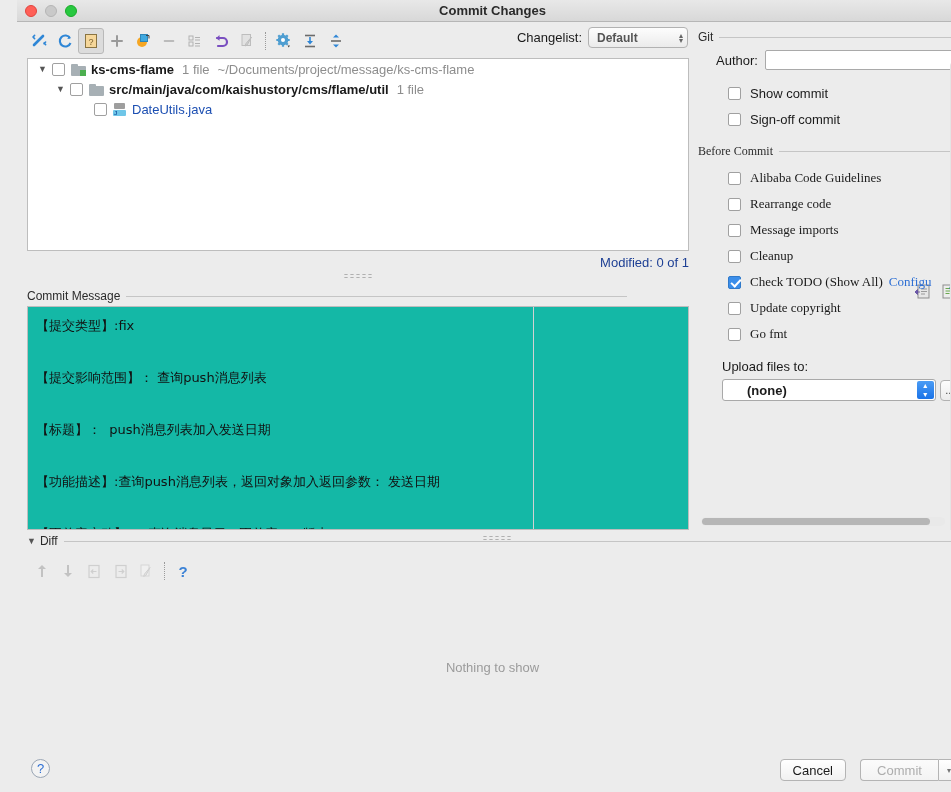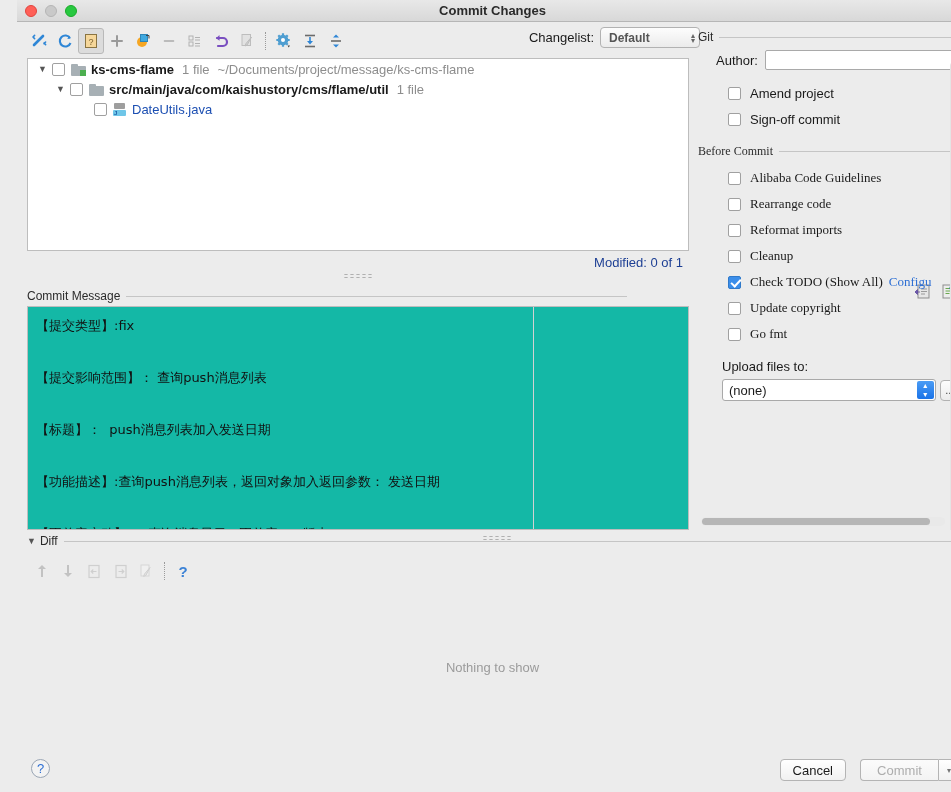--- a/index.html
+++ b/index.html
@@ -37,21 +37,21 @@
   }
   .tb-icons { display: flex; align-items: center; margin-left: 9px; gap: 0px; }
   .tbi {
     width: 26px; height: 26px; display: flex; align-items: center; justify-content: center;
     border-radius: 3px;
   }
   .tbi.selected { background: #dcdcdc; border: 1px solid #b9b9b9; }
   .tb-sep { width: 1px; height: 18px; border-left: 1px dotted #9a9a9a; margin: 0 5px; }
 
   .changelist-wrap {
-    position: absolute; right: 268px; top: 4px;
+    position: absolute; right: 280px; top: 4px;
     display: flex; align-items: center; gap: 6px;
   }
   .changelist-label { font-size: 13px; color: #1a1a1a; }
   .combo {
     position: relative; height: 21px; min-width: 100px;
     background: linear-gradient(#fdfdfd, #ebebeb);
     border: 1px solid #b2b2b2; border-radius: 4px;
     display: flex; align-items: center; padding: 0 22px 0 8px;
     font-size: 12px; font-weight: 700; color: #555;
   }
@@ -86,21 +86,21 @@
   .java-icon { width: 14px; height: 13px; margin-right: 5px; position: relative; flex: none; }
   .java-icon .top { position: absolute; left: 1px; top: 0; width: 11px; height: 6px; background: #9e9e9e; border-radius: 1px; }
   .java-icon .bot { position: absolute; left: 0px; bottom: 0; width: 13px; height: 6px; background: #6fc6e8; border-radius: 1px; }
   .java-icon .j { position: absolute; left: 1px; bottom: 0px; font-size: 6px; color: #1d5fa8; font-weight: 700; }
   .tree-name { font-weight: 700; color: #1a1a1a; }
   .tree-name.link { color: #1c4fb2; font-weight: 400; }
   .tree-meta { color: #8d8d8d; margin-left: 8px; font-weight: 400; }
   .tree-path { color: #8d8d8d; margin-left: 8px; font-weight: 400; }
 
   .modified-count {
-    position: absolute; left: 4px; top: 255px; width: 662px; text-align: right;
+    position: absolute; left: 10px; top: 255px; width: 662px; text-align: right;
     color: #1d3f94; font-size: 13px;
   }
 
   .splitter-h {
     position: absolute; height: 8px; display: flex; align-items: center; justify-content: center;
   }
   .dots {
     width: 30px; height: 6px;
     background-image: radial-gradient(#b0b0b0 35%, transparent 36%);
     background-size: 6px 3px;
@@ -146,21 +146,21 @@
     height: 20px; flex: 1; background: #fff; border: 1px solid #a9a9a9; border-radius: 2px;
   }
   .chk-row { display: flex; align-items: center; margin-left: 30px; height: 26px; font-size: 13px; white-space: nowrap; }
   .chk-row .cb { margin-right: 9px; }
   .cfg-link { color: #2d6fd4; margin-left: 6px; }
   .upload-label { margin: 8px 0 5px 24px; font-size: 13px; }
   .upload-row { display: flex; align-items: center; gap: 4px; margin-left: 24px; }
   .upload-combo {
     position: relative; width: 232px; height: 22px; background: #fff;
     border: 1px solid #a9a9a9; border-radius: 3px; display: flex; align-items: center;
-    padding-left: 6px; font-size: 13px;
+    padding-left: 24px; font-size: 13px; font-weight: bold;
   }
   .upload-combo .sbtn {
     position: absolute; right: 1px; top: 1px; width: 17px; height: 18px;
     background: linear-gradient(#4b9cf5, #1a73e8); border-radius: 2px;
     color: #fff; font-size: 8px; line-height: 9px; text-align: center;
   }
   .ellipsis-btn {
     width: 22px; height: 21px; background: linear-gradient(#fdfdfd, #ececec);
     border: 1px solid #b2b2b2; border-radius: 4px; font-size: 11px;
     display: flex; align-items: center; justify-content: center; color: #444;
@@ -398,21 +398,21 @@
       <div class="grp-head">
         <span class="t">Git</span>
         <span class="ln"></span>
       </div>
       <div class="field-row">
         <label>Author:</label>
         <input class="text-input" type="text" value="" style="">
       </div>
       <div class="chk-row">
         <span class="cb"></span>
-        <span>Amend project</span>
+        <span>Show commit</span>
       </div>
       <div class="chk-row">
         <span class="cb"></span>
         <span>Sign-off commit</span>
       </div>
     </div>
 
     <div class="grp" style="margin-top:12px;font-family:Liberation Serif, serif;">
       <div class="grp-head">
         <span class="t">Before Commit</span>
@@ -421,21 +421,21 @@
       <div class="chk-row">
         <span class="cb"></span>
         <span>Alibaba Code Guidelines</span>
       </div>
       <div class="chk-row">
         <span class="cb"></span>
         <span>Rearrange code</span>
       </div>
       <div class="chk-row">
         <span class="cb"></span>
-        <span>Reformat imports</span>
+        <span>Message imports</span>
       </div>
       <div class="chk-row">
         <span class="cb"></span>
         <span>Cleanup</span>
       </div>
       <div class="chk-row">
         <span class="cb checked"></span>
         <span>Check TODO (Show All)</span>
         <span class="cfg-link">Configu</span>
       </div>

